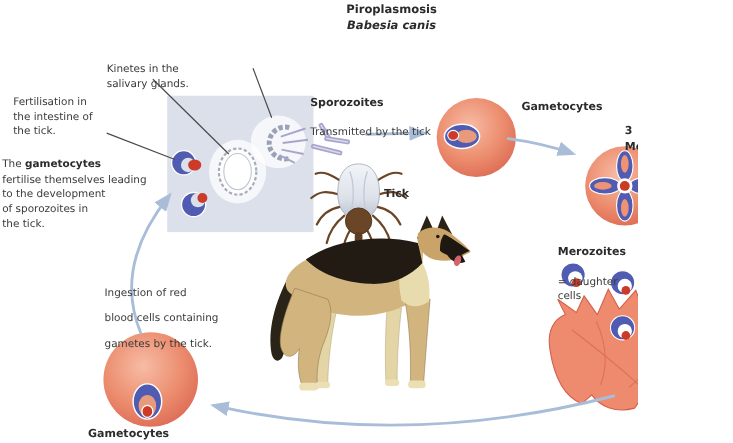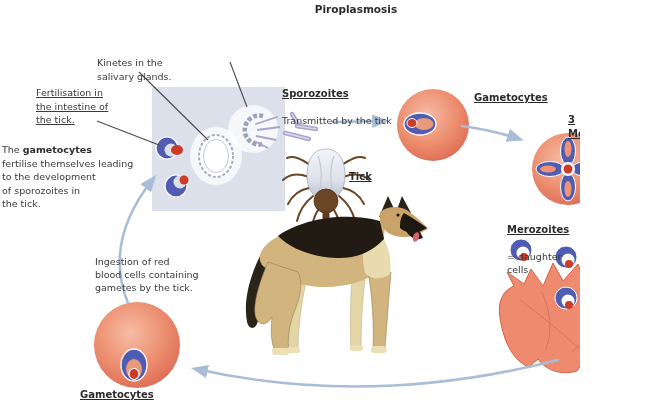--- a/index.html
+++ b/index.html
@@ -6,21 +6,21 @@
     --text-color:#3a3a3a; --bold-text-color:#2b2b2b; --box-bg:#dce0eb;
     --arrow-color:#a9bdd9; --leader-line-color:#4a4a4a;
     --parasite-blue:#4f5cb2; --parasite-dot-red:#cc3a28; --rod-lavender:#a8a5cc;
   }
   *{margin:0;padding:0;box-sizing:border-box;}
   body{background:#fff;font-family:"DejaVu Sans","Liberation Sans",sans-serif;}
   .stage{position:relative;width:580px;height:403px;background:#fff;overflow:hidden;}
   .stage svg{position:absolute;left:0;top:0;z-index:1;}
   .lbl{position:absolute;z-index:2;font-size:9.5px;line-height:13.5px;color:var(--text-color);white-space:pre-line;}
   .lbl b{color:var(--bold-text-color);}
-  .hd{font-weight:bold;color:var(--bold-text-color);font-size:10px;text-decoration:underline;}
+  .hd{font-weight:bold;color:var(--bold-text-color);font-size:10px;}
   .title-block{position:absolute;z-index:2;left:276px;top:2px;width:160px;text-align:center;}
   .title-block .t1{font-weight:bold;font-size:10.5px;color:var(--bold-text-color);line-height:14px;}
   .title-block .t2{font-weight:bold;font-style:italic;font-size:10.5px;color:var(--bold-text-color);line-height:14px;}
   .tickbox{fill:var(--box-bg);}
   .cycarrow{stroke:var(--arrow-color);fill:none;stroke-width:2.6;stroke-linecap:round;}
   .ahead{fill:var(--arrow-color);}
   .leader{stroke:var(--leader-line-color);stroke-width:1.1;fill:none;}
   .pblue{fill:var(--parasite-blue);}
   .pdot{fill:var(--parasite-dot-red);}
   .rod{stroke:var(--rod-lavender);stroke-width:4.5;stroke-linecap:round;}
@@ -187,25 +187,26 @@
     <path class="cycarrow" d="M558,360 Q370,408 196,369" marker-end="url(#ah)"></path>
     <path class="cycarrow" d="M128,303 Q103,242 153,179" marker-end="url(#ah)"></path>
 
     <line class="leader" x1="139" y1="72" x2="208" y2="140"></line>
     <line class="leader" x1="230" y1="62" x2="247" y2="107"></line>
     <line class="leader" x1="97" y1="121" x2="159" y2="145"></line>
   </svg>
 
   <div class="title-block">
     <div class="t1">Piroplasmosis</div>
+    <div class="t2">Babesia canis</div>
   </div>
 
   <div class="lbl" style="left:97px;top:56px;">Kinetes in the
 salivary glands.</div>
-  <div class="lbl" style="left:36px;top:86px;text-decoration:underline;">Fertilisation in
+  <div class="lbl" style="left:12px;top:86px;">Fertilisation in
 the intestine of
 the tick.</div>
 
   <div class="lbl" style="left:2px;top:143px;width:150px;"><span>The </span><b>gametocytes</b><span>
 fertilise themselves leading
 to the development
 of sporozoites in
 the tick.</span></div>
 
   <div class="lbl" style="left:282px;top:73px;">
@@ -217,17 +218,17 @@
   <div class="lbl hd" style="left:474px;top:91px;">Gametocytes</div>
   <div class="lbl hd" style="left:568px;top:113px;">3 Merozoites</div>
   <div class="lbl" style="left:618px;top:157px;line-height:16px;">Babesia
 fission</div>
 
   <div class="lbl" style="left:507px;top:209px;">
     <div class="hd">Merozoites</div>
     <div>= daughter cells</div>
   </div>
 
-  <div class="lbl" style="left:95px;top:255px;line-height:13px;">Ingestion of red
+  <div class="lbl" style="left:95px;top:255px;line-height:23px;">Ingestion of red
 blood cells containing
 gametes by the tick.</div>
   <div class="lbl hd" style="left:80px;top:388px;">Gametocytes</div>
 </div>
 
 </body></html>

